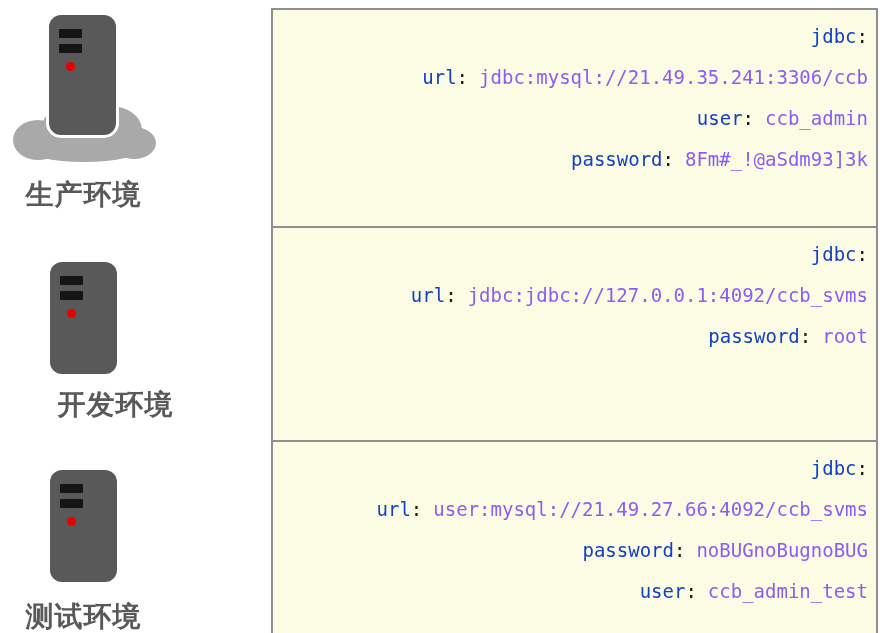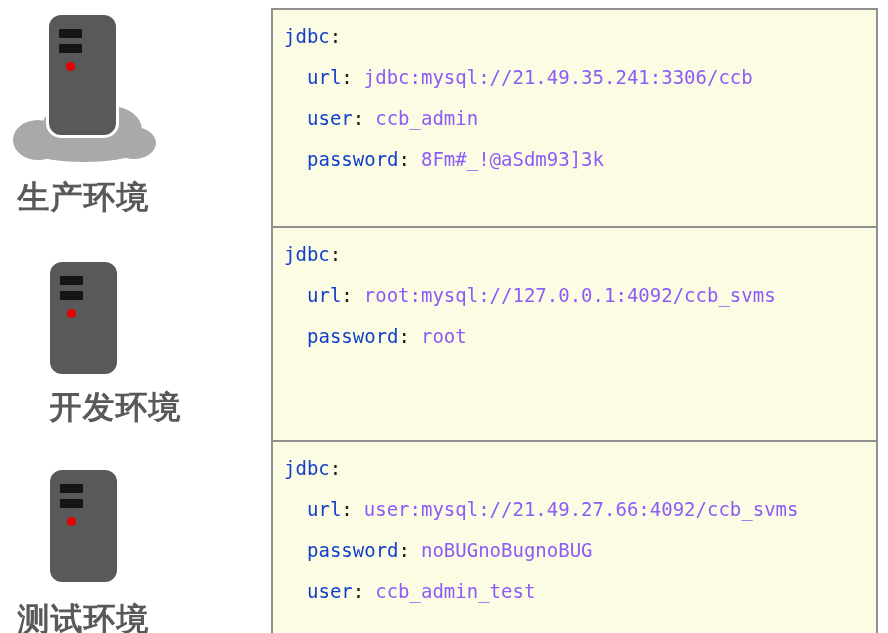--- a/index.html
+++ b/index.html
@@ -13,21 +13,21 @@
   }
 
   
   .env-group { position: absolute; left: 0; width: 170px; }
   .env-label {
     position: absolute;
     left: 0; width: 167px;
     text-align: center;
     font-family: "Liberation Sans", sans-serif;
     font-weight: bold;
-    font-size: 32px;
+    font-size: 28px;
     color: #595959;
     letter-spacing: 1px;
     white-space: nowrap;
   }
   .tower {
     position: absolute;
     width: 67px; height: 112px;
     background: #595959;
     border-radius: 12px;
   }
@@ -67,20 +67,21 @@
     box-sizing: border-box;
     background: #fcfce4;
     border: 2px solid #8f8f8f;
     padding: 6px 8px 0 11px;
     font-family: "DejaVu Sans Mono", "Liberation Mono", monospace;
     font-size: 19px;
     line-height: 41px;
     color: #1c1c1c;
     white-space: nowrap;
     overflow: hidden;
+    text-align: right;
   }
   .cfg-line { height: 41px; }
   .cfg-line.indent { padding-left: 23px; }
   .cfg-key { color: #1240c8; }
   .cfg-colon { color: #1c1c1c; }
   .cfg-value { color: #8b5cf6; margin-left: 11px; }
 </style>
 </head>
 <body>
 
@@ -135,21 +136,21 @@
     <div class="cfg-line indent">
       <span class="cfg-key">password</span><span class="cfg-colon">:</span><span class="cfg-value">8Fm#_!@aSdm93]3k</span>
     </div>
   </div>
 
   <div class="config-box" style="top:226px;">
     <div class="cfg-line">
       <span class="cfg-key">jdbc</span><span class="cfg-colon">:</span>
     </div>
     <div class="cfg-line indent">
-      <span class="cfg-key">url</span><span class="cfg-colon">:</span><span class="cfg-value">root:mysql://127.0.0.1:4092/ccb_svms</span>
+      <span class="cfg-key">url</span><span class="cfg-colon">:</span><span class="cfg-value">jdbc:jdbc://127.0.0.1:4092/ccb_svms</span>
     </div>
     <div class="cfg-line indent">
       <span class="cfg-key">password</span><span class="cfg-colon">:</span><span class="cfg-value">root</span>
     </div>
   </div>
 
   <div class="config-box" style="top:440px;">
     <div class="cfg-line">
       <span class="cfg-key">jdbc</span><span class="cfg-colon">:</span>
     </div>

